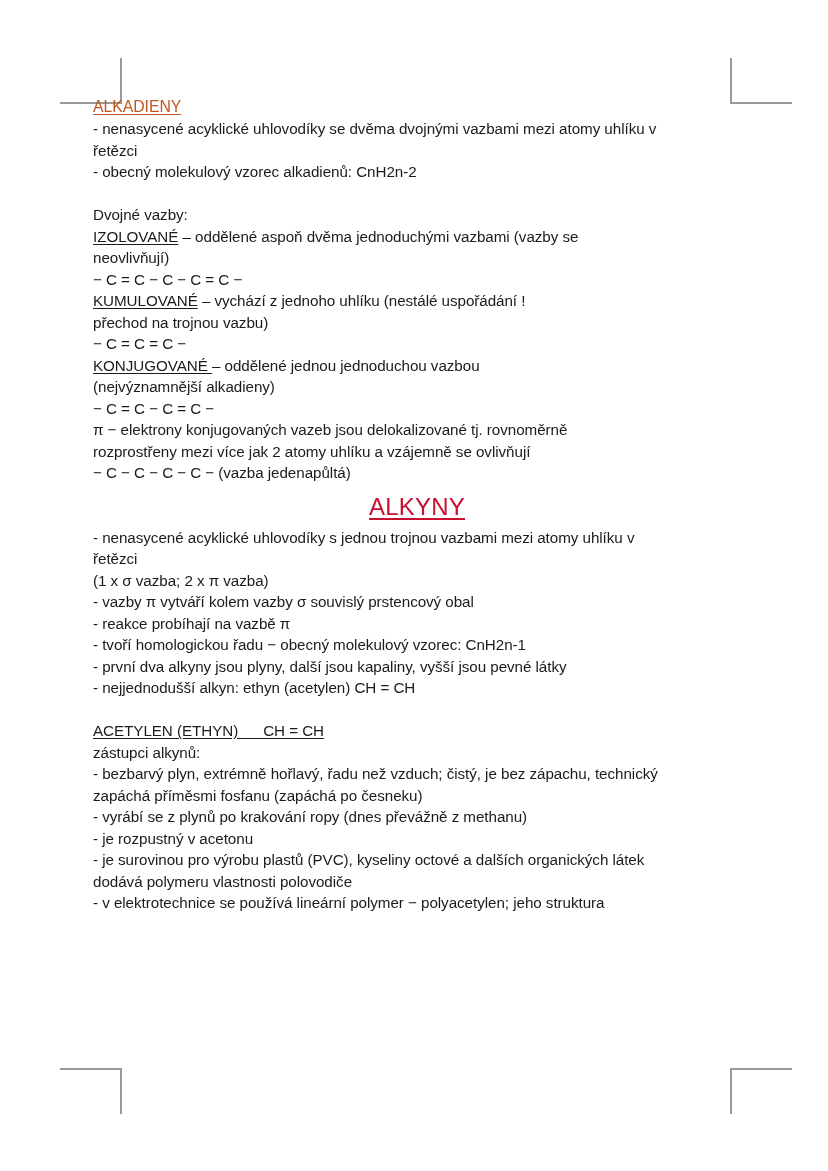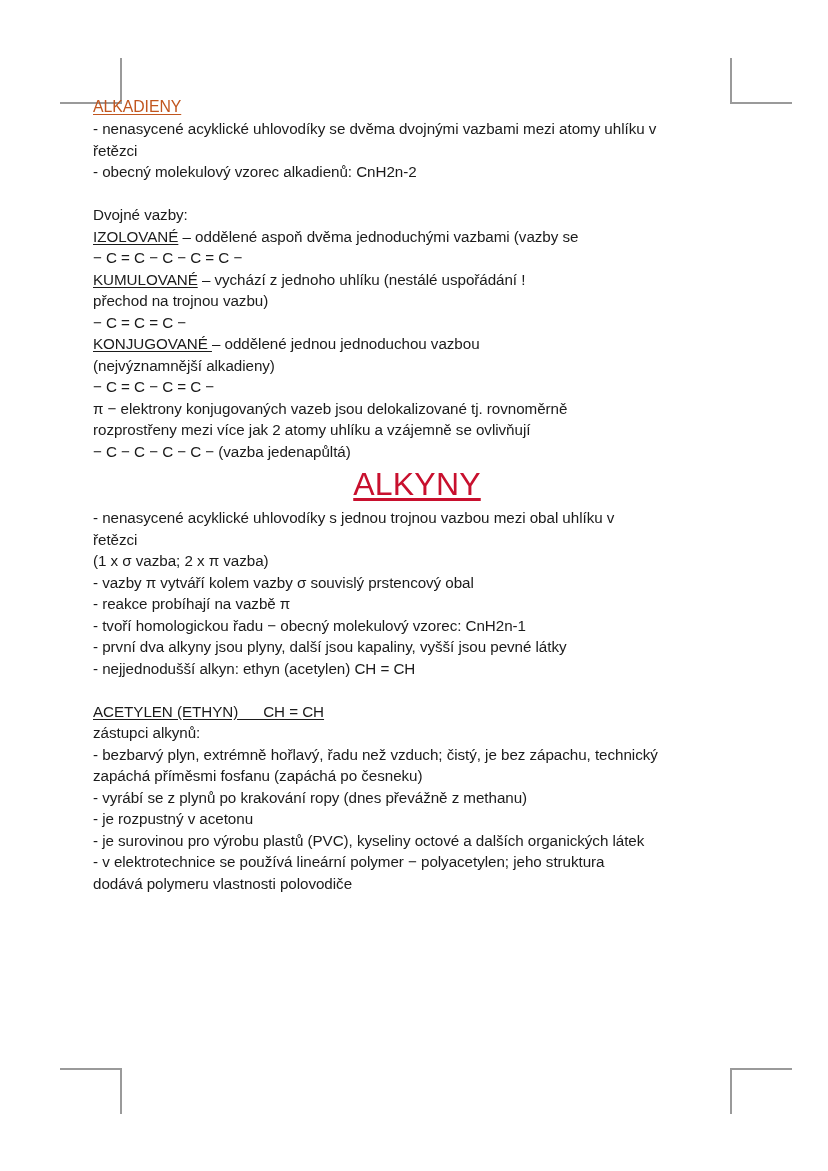--- a/index.html
+++ b/index.html
@@ -81,21 +81,21 @@
     display: inline-block;
   }
 
   .heading-alkyny-wrap {
     text-align: center;
     line-height: 31px;
     padding-top: 7px;
     padding-bottom: 2px;
   }
   .heading-alkyny {
-    font-size: 32px;
+    font-size: 24px;
     color: #C8102E;
     text-decoration: underline;
     text-underline-offset: 3px;
     display: inline-block;
     letter-spacing: 0.2px;
     text-align: center;
   }
 
   .u {
     text-decoration: underline;
@@ -130,53 +130,54 @@
 
     <div class="line">- nenasycené acyklické uhlovodíky se dvěma dvojnými vazbami mezi atomy uhlíku v</div>
     <div class="line">řetězci</div>
     <div class="line">- obecný molekulový vzorec alkadienů: CnH2n-2</div>
 
     <div class="blank"></div>
 
     <div class="line">Dvojné vazby:</div>
 
     <div class="line"><span class="u">IZOLOVANÉ</span><span> – oddělené aspoň dvěma jednoduchými vazbami (vazby se</span></div>
+    <div class="line">neovlivňují)</div>
     <div class="line">− C = C − C − C = C −</div>
 
     <div class="line"><span class="u">KUMULOVANÉ</span><span> – vychází z jednoho uhlíku (nestálé uspořádání !</span></div>
     <div class="line">přechod na trojnou vazbu)</div>
     <div class="line">− C = C = C −</div>
 
     <div class="line"><span class="u">KONJUGOVANÉ </span><span>– oddělené jednou jednoduchou vazbou</span></div>
     <div class="line">(nejvýznamnější alkadieny)</div>
     <div class="line">− C = C − C = C −</div>
 
     <div class="line">π − elektrony konjugovaných vazeb jsou delokalizované tj. rovnoměrně</div>
     <div class="line">rozprostřeny mezi více jak 2 atomy uhlíku a vzájemně se ovlivňují</div>
     <div class="line">− C − C − C − C − (vazba jedenapůltá)</div>
 
     <div class="heading-alkyny-wrap"><span class="heading-alkyny">ALKYNY</span></div>
 
-    <div class="line">- nenasycené acyklické uhlovodíky s jednou trojnou vazbou mezi obal uhlíku v</div>
+    <div class="line">- nenasycené acyklické uhlovodíky s jednou trojnou vazbami mezi atomy uhlíku v</div>
     <div class="line">řetězci</div>
     <div class="line">(1 x σ vazba; 2 x π vazba)</div>
     <div class="line">- vazby π vytváří kolem vazby σ souvislý prstencový obal</div>
     <div class="line">- reakce probíhají na vazbě π</div>
     <div class="line">- tvoří homologickou řadu − obecný molekulový vzorec: CnH2n-1</div>
     <div class="line">- první dva alkyny jsou plyny, další jsou kapaliny, vyšší jsou pevné látky</div>
     <div class="line">- nejjednodušší alkyn: ethyn (acetylen) CH = CH</div>
 
     <div class="blank"></div>
 
     <div class="line"><span class="u">ACETYLEN (ETHYN)      CH = CH</span></div>
 
     <div class="line">zástupci alkynů:</div>
 
     <div class="line">- bezbarvý plyn, extrémně hořlavý, řadu než vzduch; čistý, je bez zápachu, technický</div>
     <div class="line">zapáchá příměsmi fosfanu (zapáchá po česneku)</div>
     <div class="line">- vyrábí se z plynů po krakování ropy (dnes převážně z methanu)</div>
     <div class="line">- je rozpustný v acetonu</div>
     <div class="line">- je surovinou pro výrobu plastů (PVC), kyseliny octové a dalších organických látek</div>
+    <div class="line">dodává polymeru vlastnosti polovodiče</div>
     <div class="line">- v elektrotechnice se používá lineární polymer − polyacetylen; jeho struktura</div>
-    <div class="line">dodává polymeru vlastnosti polovodiče</div>
 
   </div>
 </div>
 
 </body></html>

